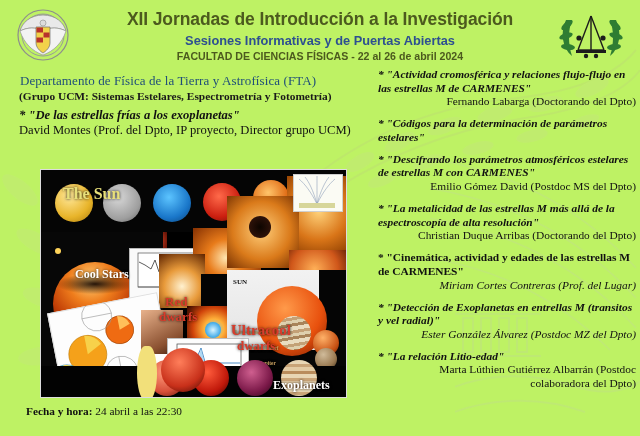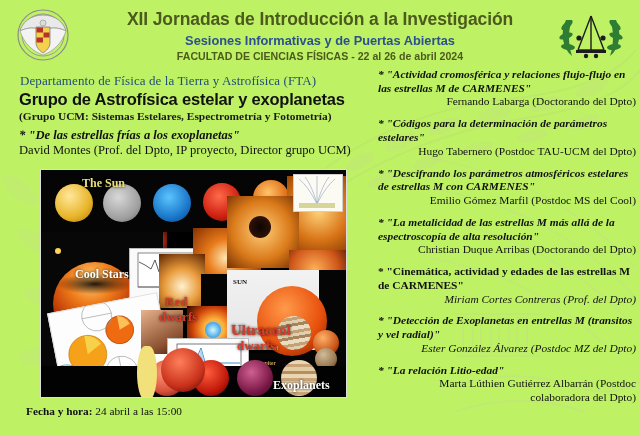--- a/index.html
+++ b/index.html
@@ -215,21 +215,20 @@
       <path d="M18 42 h30 v3 h-30 Z" fill="#1c1c1c"></path>
     </svg>
 
     <div class="hd-title">XII Jornadas de Introducción a la Investigación</div>
     <div class="hd-sub1">Sesiones Informativas y de Puertas Abiertas</div>
     <div class="hd-sub2">FACULTAD DE CIENCIAS FÍSICAS - 22 al 26 de abril 2024</div>
   </div>
 
   <div class="left">
     <div class="dept">Departamento de Física de la Tierra y Astrofísica (FTA)</div>
-    <div class="group-title">Grupo de Astrofísica estelar y exoplanetas</div>
     <div class="group-sub">(Grupo UCM: Sistemas Estelares, Espectrometría y Fotometría)</div>
     <div class="talk-left-title">* "De las estrellas frías a los exoplanetas"</div>
     <div class="talk-left-author">David Montes (Prof. del Dpto, IP proyecto, Director grupo UCM)</div>
   </div>
 
   <div class="collage">
 
     <div class="cl" style="left:0;top:0;width:305px;height:62px;background:#050505;"></div>
     <div class="disk" style="left:14px;top:14px;width:38px;height:38px;background:radial-gradient(circle at 38% 32%, #ffe89a, #e8b42a 60%, #a97808 100%);"></div>
     <div class="disk" style="left:62px;top:14px;width:38px;height:38px;background:radial-gradient(circle at 40% 35%, #d8d8d8, #9e9e9e 65%, #5e5e5e 100%);"></div>
@@ -334,66 +333,65 @@
     <div class="disk" style="left:108px;top:190px;width:36px;height:36px;background:radial-gradient(circle at 40% 34%, #ff9a7a, #d8503a 60%, #5a1208 100%);"></div>
     <div class="disk" style="left:152px;top:190px;width:36px;height:36px;background:radial-gradient(circle at 40% 34%, #ff5c3c, #c0180a 62%, #3a0400 100%);"></div>
     <div class="disk" style="left:196px;top:190px;width:36px;height:36px;background:radial-gradient(circle at 40% 34%, #cf5f8f, #7a1848 62%, #2a0516 100%);"></div>
     <div class="disk" style="left:240px;top:190px;width:36px;height:36px;background:repeating-linear-gradient(180deg,#e8d6b4 0 4px,#c9a478 4px 7px,#e3cba4 7px 11px,#b98c5c 11px 14px);"></div>
 
     <div class="disk" style="left:236px;top:146px;width:34px;height:34px;background:repeating-linear-gradient(170deg,#e9dcc0 0 4px,#c3a177 4px 7px,#ded0ae 7px 10px,#a8845a 10px 13px);"></div>
 
     <div class="cl" style="left:96px;top:176px;width:20px;height:54px;background:#f2e07a;border-radius:40% / 50%;"></div>
     <div class="disk" style="left:120px;top:178px;width:44px;height:44px;background:radial-gradient(circle at 42% 32%, #ff7e5a, #c8301a 62%, #3e0700 100%);"></div>
 
-    <span class="cl-label" style="left:22px;top:6px;font-size:12px;color:#e8e07a;margin-left:19px;">The Sun</span>
+    <span class="cl-label" style="left:22px;top:15px;font-size:16px;color:#e8e07a;">The Sun</span>
     <span class="cl-label" style="left:34px;top:97px;font-size:12px;color:#ffffff;">Cool Stars</span>
     <span class="cl-label" style="left:124px;top:124px;font-size:13px;color:#d93b2b;">Red</span>
     <span class="cl-label" style="left:118px;top:139px;font-size:13px;color:#d93b2b;">dwarfs</span>
     <span class="cl-label" style="left:190px;top:152px;font-size:15px;color:#d93b2b;">Ultracool</span>
     <span class="cl-label" style="left:196px;top:168px;font-size:13px;color:#d93b2b;">dwarfs</span>
     <span class="cl-label" style="left:232px;top:208px;font-size:12px;color:#ffffff;">Exoplanets</span>
   </div>
 
   <div class="right">
 
     <div class="entry">
       <div class="e-title">* "Actividad cromosférica y relaciones flujo-flujo en las estrellas M de CARMENES"</div>
       <div class="e-author">Fernando Labarga (Doctorando del Dpto)</div>
     </div>
 
     <div class="entry">
       <div class="e-title">* "Códigos para la determinación de parámetros estelares"</div>
-      <div class="e-author">Hugo Tabernero (Postdoc TAU-UCM del Dpto)</div>
     </div>
 
     <div class="entry">
       <div class="e-title">* "Descifrando los parámetros atmosféricos estelares de estrellas M con CARMENES"</div>
-      <div class="e-author">Emilio Gómez Marfil (Postdoc MS del Cool)</div>
+      <div class="e-author">Emilio Gómez David (Postdoc MS del Dpto)</div>
     </div>
 
     <div class="entry">
       <div class="e-title">* "La metalicidad de las estrellas M más allá de la espectroscopía de alta resolución"</div>
       <div class="e-author">Christian Duque Arribas (Doctorando del Dpto)</div>
     </div>
 
     <div class="entry">
       <div class="e-title upr">* "Cinemática, actividad y edades de las estrellas M de CARMENES"</div>
-      <div class="e-author ital">Miriam Cortes Contreras (Prof. del Dpto)</div>
+      <div class="e-author ital">Miriam Cortes Contreras (Prof. del Lugar)</div>
     </div>
 
     <div class="entry">
       <div class="e-title">* "Detección de Exoplanetas en entrellas M (transitos y vel radial)"</div>
       <div class="e-author ital">Ester González Álvarez (Postdoc  MZ del Dpto)</div>
     </div>
 
     <div class="entry">
       <div class="e-title">* "La relación Litio-edad"</div>
       <div class="e-author">Marta Lúthien Gutiérrez Albarrán (Postdoc colaboradora del Dpto)</div>
     </div>
   </div>
 
   <div class="footer">
     <div class="f-line">
-      <span class="f-key">Fecha y hora:</span><span> 24 abril a las 15:00</span>
+      <span class="f-key">Fecha y hora:</span><span> 24 abril a las 22:30</span>
     </div>
   </div>
 
 </div>
 
 </body></html>

